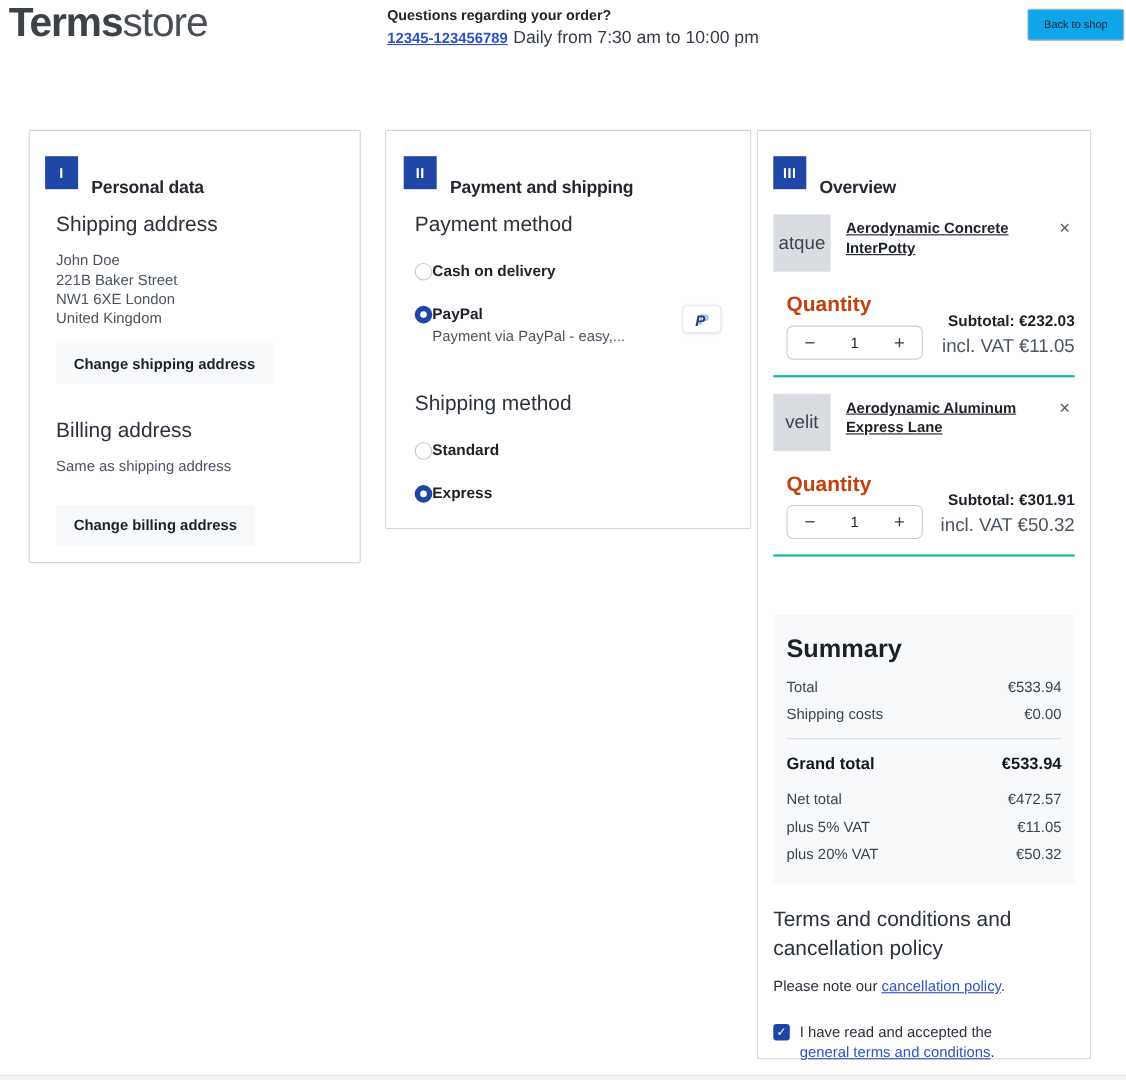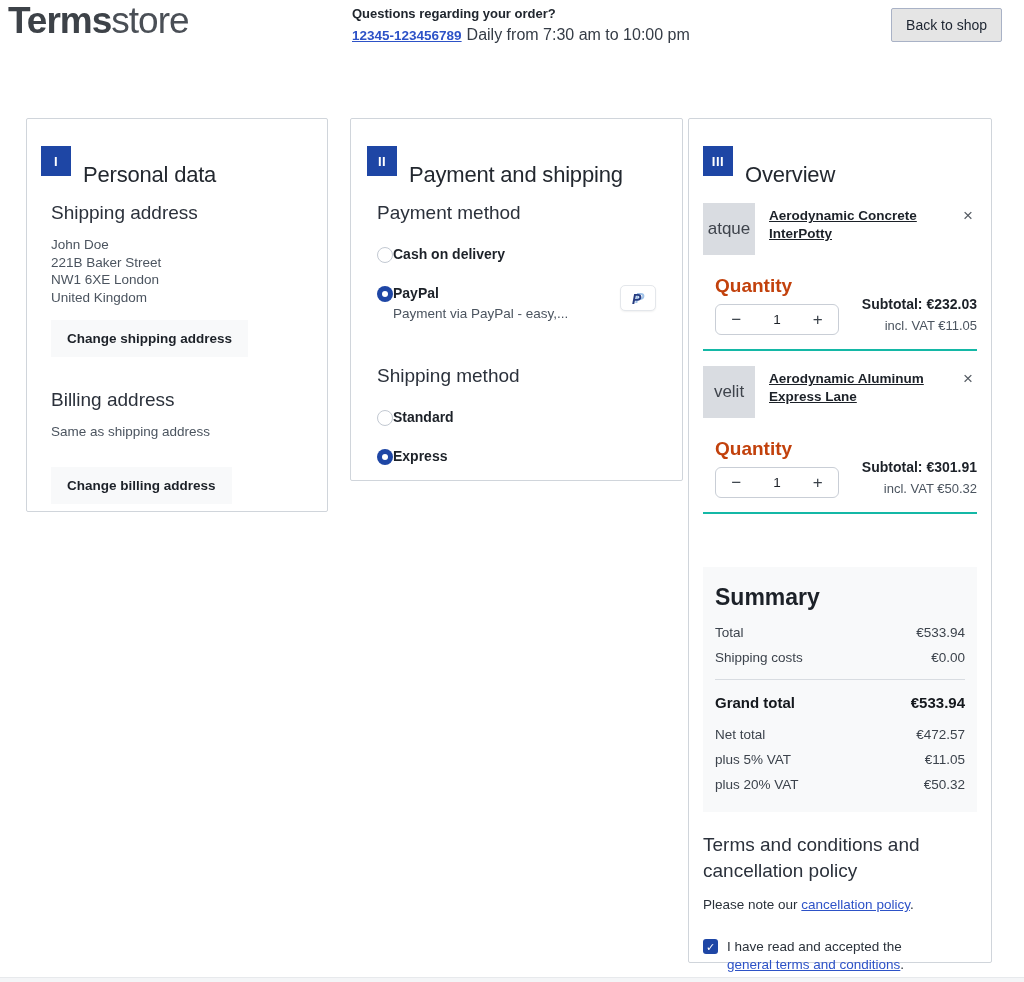--- a/index.html
+++ b/index.html
@@ -9,36 +9,36 @@
 
   
   .logo { position:absolute; left:8px; top:0px; font-size:37px; letter-spacing:-1px; color:#43484e; }
   .logo b { font-weight:700; color:#3d4248; }
   .logo span.light { font-weight:400; color:#4a4f56; }
   .hdr-questions { position:absolute; left:352px; top:6px; }
   .hdr-questions .q-title { font-size:13px; font-weight:700; color:#20262e; }
   .hdr-line2 { margin-top:5px; font-size:12.5px; }
   .phone-link { font-size:13.5px; font-weight:700; color:#2d52c7; text-decoration:underline; cursor:pointer; }
   .hours { font-size:16px; color:#353c46; margin-left:5px; }
-  .back-btn { position:absolute; right:22px; top:8px; background:#e5e5e5; border:1px solid #a9b2c6;
-    border-radius:2px; padding:8px 14px; font-size:14px; color:#1c2430; cursor:pointer;
+  .back-btn { position:absolute; right:2px; top:8px; background:#0ea5e9; border:1px solid #a9b2c6;
+    border-radius:2px; padding:8px 14px; font-size:10px; color:#1c2430; cursor:pointer;
     font-family:"Liberation Sans", sans-serif; }
 
   
   .card { position:absolute; top:118px; background:#fff; border:1px solid #d0d5db; border-radius:2px; }
   .card1 { left:26px;  width:302px; height:394px; padding:15px 24px; }
   .card2 { left:350px; width:333px; height:363px; padding:15px 26px; }
   .card3 { left:688px; width:304px; height:845px; padding:15px 14px; }
 
   .step-header { display:flex; align-items:center; gap:12px; margin-bottom:14px; }
   .card1 .step-header, .card2 .step-header { margin-left:-10px; }
   .step-badge { width:30px; height:30px; background:#1e46a5; color:#fff; display:flex;
     align-items:center; justify-content:center; font-size:13px; font-weight:700;
     letter-spacing:.5px; flex:0 0 30px; }
-  .step-title { font-size:22px; font-weight:400; color:#23282f; letter-spacing:-.2px;margin-top:28px; }
+  .step-title { font-size:16px; font-weight:700; color:#23282f; letter-spacing:-.2px;margin-top:28px; }
 
   .sec-heading { font-size:19px; font-weight:400; color:#2b313b; margin:14px 0 12px; }
   .addr { font-size:13.5px; color:#4b545f; line-height:17.5px; }
   .ghost-btn { display:inline-block; margin-top:14px; background:#f8f9fa; border:none;
     font-size:13.5px; font-weight:700; color:#1c2128; padding:11px 16px; cursor:pointer;
     font-family:"Liberation Sans", sans-serif; }
 
   
   .radio-row { display:flex; align-items:flex-start; gap:0; margin-top:22px; }
   .radio { width:16px; height:16px; border-radius:50%; border:1.5px solid #c3c9d2; background:#fff;
@@ -68,21 +68,21 @@
   .ci-bottom { display:flex; justify-content:space-between; align-items:flex-end; margin-top:20px;
     margin-left:12px; }
   .qty-label { font-size:19px; font-weight:700; color:#c2410c; margin-bottom:7px; }
   .stepper { width:124px; height:31px; border:1px solid #c9ced6; border-radius:6px; display:flex;
     align-items:center; }
   .stp-btn { flex:1; text-align:center; font-size:17px; color:#394049; cursor:pointer; background:none;
     border:none; font-family:"Liberation Sans", sans-serif; }
   .stp-val { flex:1; text-align:center; font-size:13.5px; color:#1c2128; }
   .totals { text-align:right; padding-bottom:2px; }
   .subtotal { font-size:14px; font-weight:700; color:#1c2128; }
-  .vat { font-size:13px; color:#4b545f; margin-top:6px; }
+  .vat { font-size:17px; color:#4b545f; margin-top:6px; }
 
   .summary { background:#f8f9fa; margin-top:53px; padding:17px 12px 20px; }
   .summary-title { font-size:23px; font-weight:700; color:#1c2128; margin-bottom:14px; }
   .sum-row { display:flex; justify-content:space-between; font-size:13.5px; color:#3c434c; margin-top:10px; }
   .sum-div { border-top:1px solid #d8dce1; margin:14px 0 2px; }
   .sum-row.grand { font-size:15px; font-weight:700; color:#14181d; margin:14px 0 16px; }
 
   .terms-heading { font-size:19px; font-weight:400; color:#2b313b; margin:20px 0 0; line-height:26px; }
   .terms-note { font-size:13.5px; color:#2a313a; margin-top:13px; }
   a.blue-link { color:#2d52c7; text-decoration:underline; cursor:pointer; }

